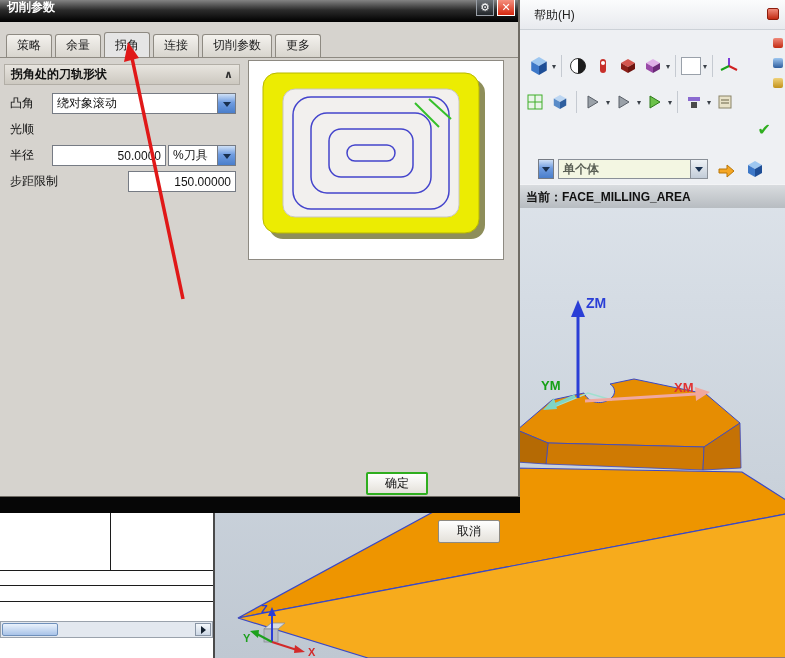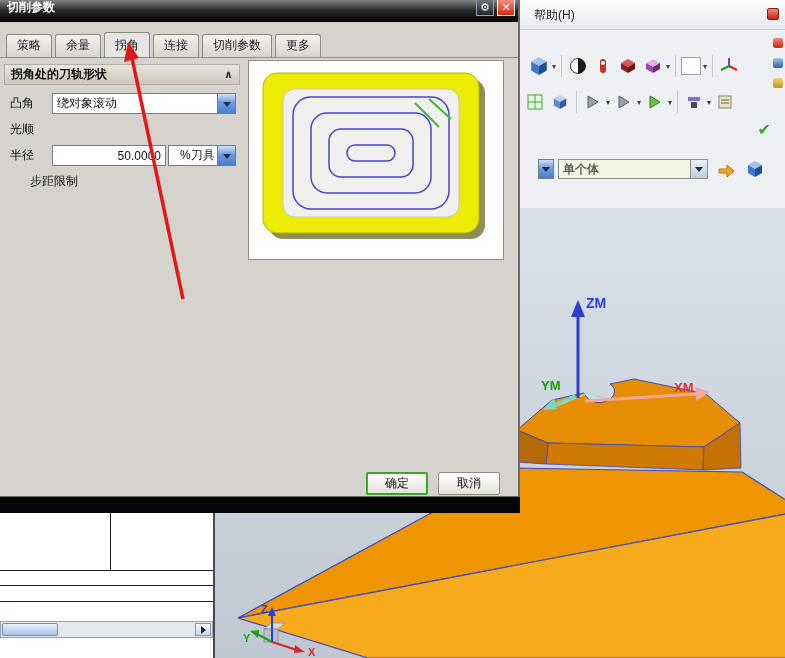--- a/index.html
+++ b/index.html
@@ -43,21 +43,21 @@
   .group-hd .chev{margin-left:auto;font-size:11px;color:#333;}
   .flabel{position:absolute;font-size:12px;color:#111;height:21px;line-height:21px;}
   .combo{position:absolute;height:21px;border:1px solid #767b84;background:#fff;display:flex;align-items:stretch;}
   .combo .ctext{flex:1;font-size:12px;line-height:19px;padding:0 4px;white-space:nowrap;overflow:hidden;color:#111;}
   .combo .cbtn{width:18px;background:linear-gradient(#cfe0f6,#6f9ce0 45%,#4a7ecb);border-left:1px solid #767b84;display:flex;align-items:center;justify-content:center;}
   .combo.hl .ctext{background:#2f5bce;color:#fff;}
   .numin{position:absolute;height:21px;border:1px solid #767b84;font-size:12px;padding:0 4px;background:#fff;font-family:inherit;text-align:right;color:#111;}
   #previewBox{position:absolute;left:248px;top:60px;width:256px;height:200px;background:#fff;border:1px solid #8e8a82;}
   .dlgbtn{position:absolute;top:472px;width:62px;height:23px;font-size:12px;text-align:center;line-height:21px;color:#111;background:linear-gradient(#ffffff,#e4e1da);border:1px solid #8e8a82;border-radius:2px;}
   #okb{left:366px;border:2px solid #2fae1f;line-height:18px;}
-  #cnb{left:438px;}
+  #cnb{left:438px;margin-top:48px;}
   
   #blackstrip{position:absolute;left:0;top:497px;width:520px;height:16px;background:#060606;z-index:3;}
   #leftpanel{position:absolute;left:0;top:513px;width:215px;height:145px;background:#fff;border-right:2px solid #4a4a4a;z-index:3;}
   #leftpanel .vline{position:absolute;left:110px;top:0;height:57px;border-left:1px solid #1c1c1c;}
   #leftpanel .hline{position:absolute;left:0;width:100%;border-top:1px solid #1c1c1c;}
   .hscroll{position:absolute;left:0;top:108px;width:100%;height:17px;background:#e3e8ef;border:1px solid #9aa2ac;}
   .thumb{position:absolute;left:1px;top:1px;width:56px;height:13px;background:linear-gradient(#eaf2fc,#a8c3e8);border:1px solid #6f90bb;border-radius:2px;}
   .sbtn{position:absolute;right:1px;top:1px;width:16px;height:13px;background:linear-gradient(#f5f8fb,#ccd7e5);border:1px solid #8a96a6;display:flex;align-items:center;justify-content:center;}
   .tri-r{width:0;height:0;border:4px solid transparent;border-left:5px solid #14202e;margin-left:4px;}
   #arrowSvg{position:absolute;left:0;top:0;z-index:6;pointer-events:none;}
@@ -235,20 +235,21 @@
       </div>
       <div class="ticon" style="position:absolute;left:206px;top:1px;">
         <svg width="18" height="18" viewBox="0 0 18 18">
             <polygon points="9,1 16,5 9,9 2,5" fill="#9ec7f0"></polygon>
             <polygon points="2,5 9,9 9,17 2,13" fill="#3d78c8"></polygon>
             <polygon points="16,5 9,9 9,17 16,13" fill="#1e4e96"></polygon>
           </svg>
       </div>
     </div>
 
+    <div class="status-bar">当前：FACE_MILLING_AREA</div>
   </div>
 
   <div id="blackstrip"></div>
 
   <div id="leftpanel">
     <div class="vline"></div>
     <div class="hline" style="top:57px;"></div>
     <div class="hline" style="top:72px;"></div>
     <div class="hline" style="top:88px;"></div>
     <div class="hscroll">
@@ -290,28 +291,29 @@
       <span class="ctext">绕对象滚动</span>
       <span class="cbtn">
           <span class="tri"></span>
         </span>
     </div>
 
     <span class="flabel" style="left:10px;top:119px;">光顺</span>
 
     <span class="flabel" style="left:10px;top:145px;">半径</span>
     <input class="numin" style="left: 52px; top: 145px; width: 114px;" value="50.0000">
-    <div class="combo" style="left:168px;top:145px;width:68px;padding-left:7px;">
+    <div class="combo" style="left:168px;top:145px;width:68px;">
       <span class="ctext">%刀具</span>
       <span class="cbtn">
           <span class="tri"></span>
         </span>
     </div>
 
-    <span class="flabel" style="left:10px;top:171px;margin-left:20px;">步距限制</span>
+    <span class="flabel" style="left:10px;top:171px;">步距限制</span>
+    <input class="numin" style="left: 128px; top: 171px; width: 108px;" value="150.00000">
 
     <div id="previewBox">
       <svg width="254" height="198" viewBox="0 0 254 198">
         <rect x="20" y="18" width="216" height="160" rx="14" fill="#8e8e5a"></rect>
         <rect x="14" y="12" width="216" height="160" rx="14" fill="#ecec02" stroke="#b8b800"></rect>
         <rect x="34" y="28" width="176" height="128" rx="12" fill="#f2f0ee" stroke="#c8c6c2"></rect>
         <g stroke="#4444cc" fill="none" stroke-width="1.5">
           <rect x="44" y="36" width="156" height="112" rx="18"></rect>
           <rect x="62" y="52" width="120" height="80" rx="16"></rect>
           <rect x="80" y="68" width="84" height="48" rx="12"></rect>

